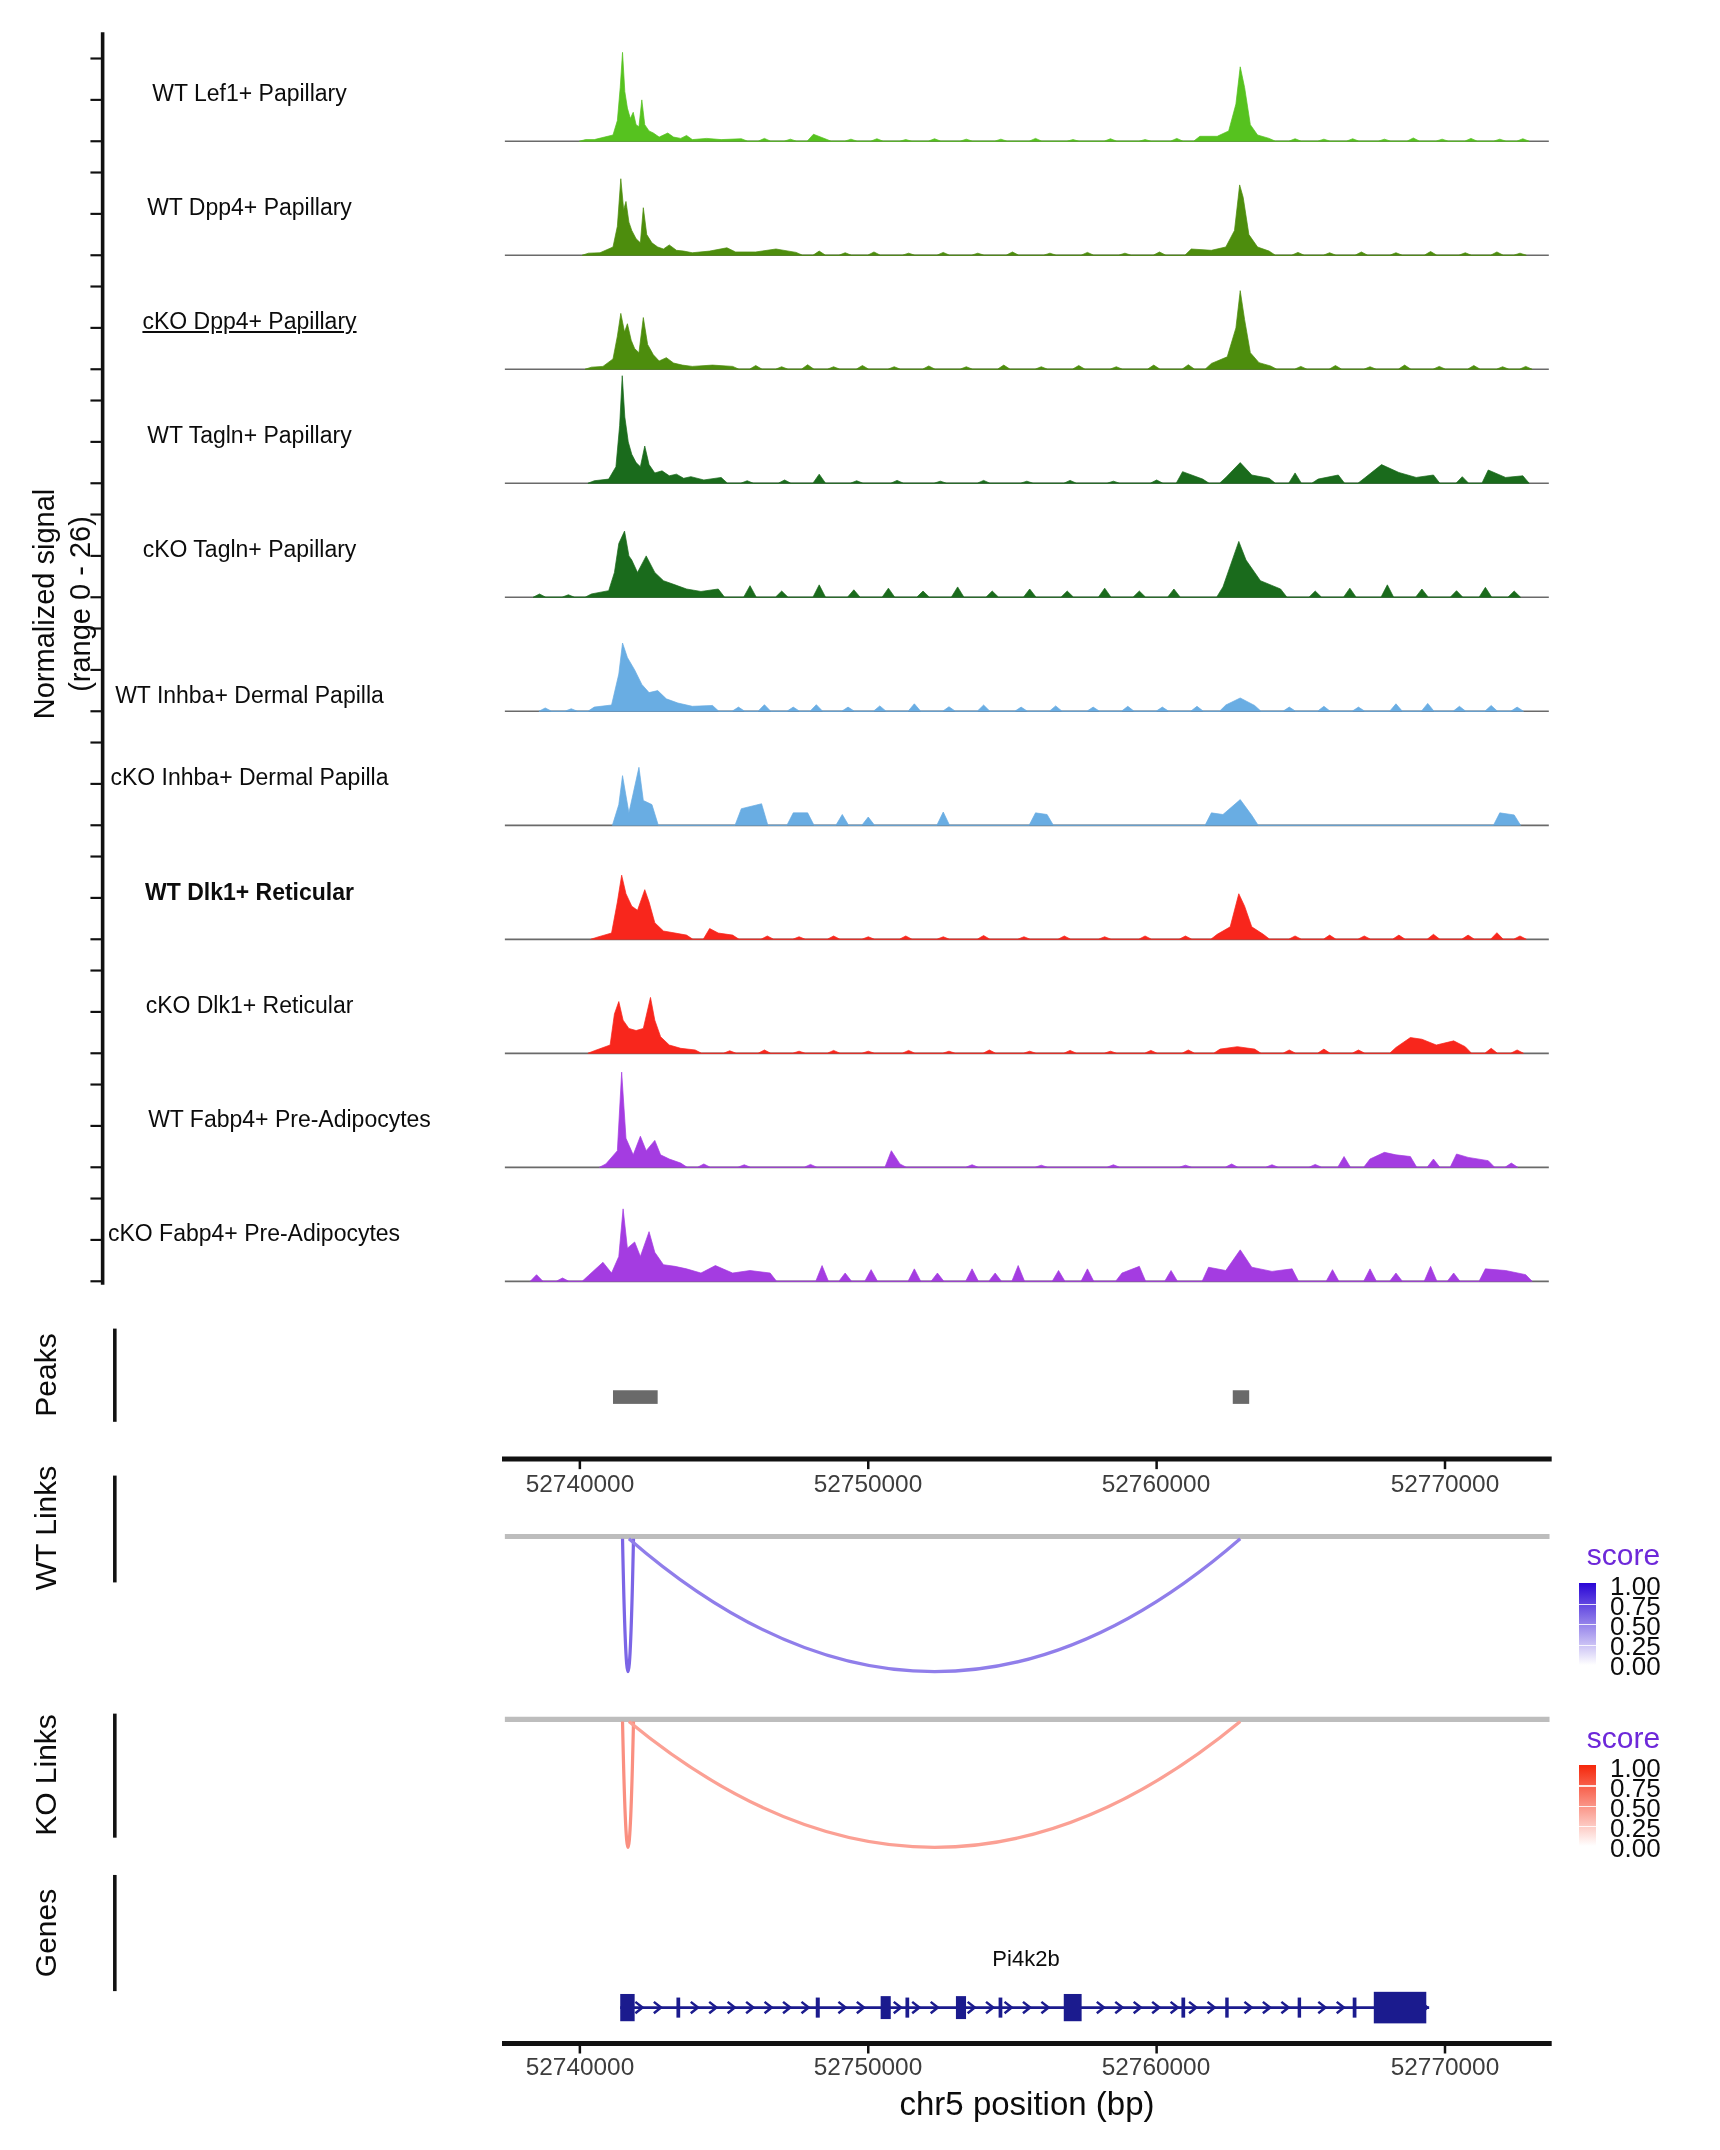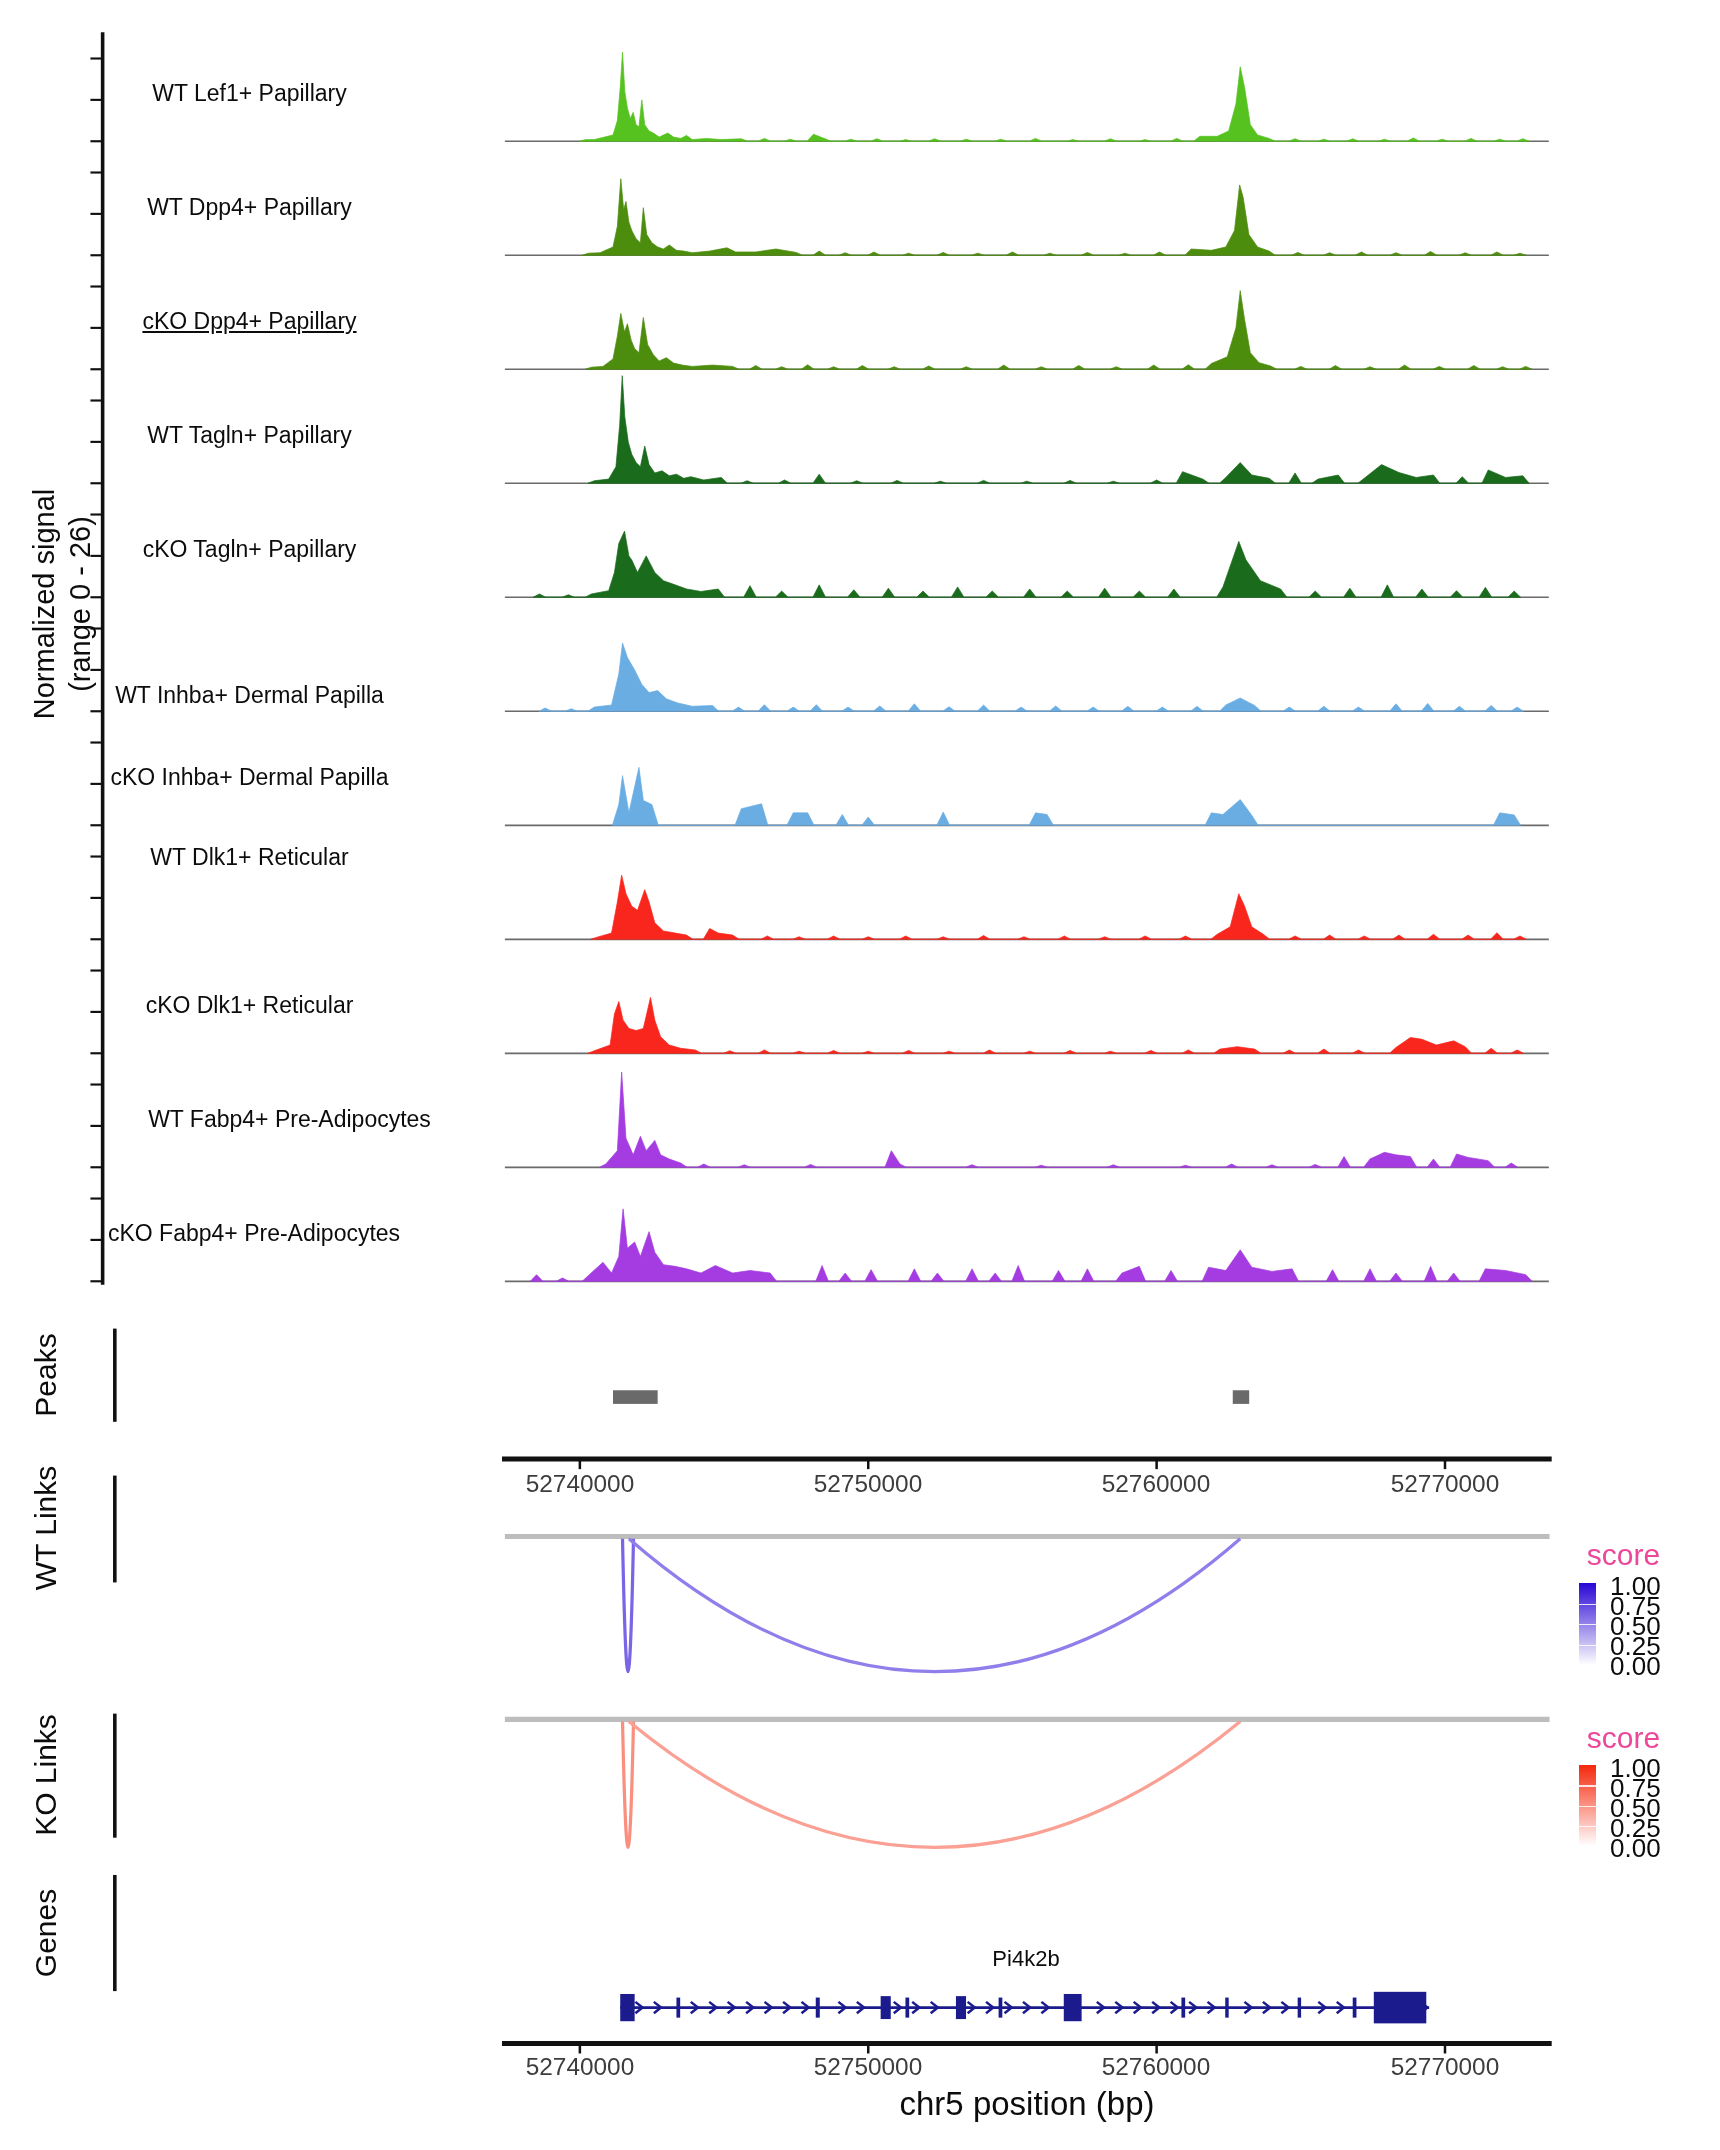--- a/index.html
+++ b/index.html
@@ -9,21 +9,21 @@
   .abs{position:absolute;}
   .track-label{left:108px;width:283px;height:32px;line-height:32px;text-align:center;
     font-size:23px;color:#0c0c0c;white-space:nowrap;}
   .rot{transform:translate(-50%,-50%) rotate(-90deg);white-space:nowrap;}
   .ytitle{font-size:29px;color:#0c0c0c;}
   .section-label{font-size:30px;color:#0c0c0c;}
   .xtick{width:186px;margin-left:-93px;text-align:center;font-size:24.4px;color:#3d3d3d;
     line-height:27px;white-space:nowrap;}
   .axis-title{left:1027px;top:2085px;width:502px;margin-left:-251px;text-align:center;
     font-size:33px;line-height:37px;color:#0c0c0c;}
-  .legend-title{width:165px;text-align:center;font-size:30px;color:#ec4899;}
+  .legend-title{width:165px;text-align:center;font-size:30px;color:#6d28d9;}
   .lbar{width:17px;height:82px;}
   .lnum{font-size:26px;line-height:26px;color:#0c0c0c;white-space:nowrap;}
   .notch{position:absolute;left:0;width:100%;height:1.4px;background:rgba(255,255,255,.85);}
   .gene-label{width:158px;margin-left:-79px;text-align:center;font-size:22px;color:#0c0c0c;}
 </style>
 </head>
 <body>
 
 <div id="fig">
   <svg id="cv" width="1721" height="2151" viewBox="0 0 2400 3000">
@@ -156,21 +156,21 @@
   <div class="abs rot ytitle" style="left:44px;top:604px;">Normalized signal</div>
   <div class="abs rot ytitle" style="left:80px;top:604px;">(range 0 - 26)</div>
 
   <div class="abs track-label" style="top:77px;">WT Lef1+ Papillary</div>
   <div class="abs track-label" style="top:191px;">WT Dpp4+ Papillary</div>
   <div class="abs track-label" style="top:305px;text-decoration:underline;">cKO Dpp4+ Papillary</div>
   <div class="abs track-label" style="top:419px;">WT Tagln+ Papillary</div>
   <div class="abs track-label" style="top:533px;">cKO Tagln+ Papillary</div>
   <div class="abs track-label" style="top:679px;">WT Inhba+ Dermal Papilla</div>
   <div class="abs track-label" style="top:761px;">cKO Inhba+ Dermal Papilla</div>
-  <div class="abs track-label" style="top:841px;">WT Dlk1+ Reticular</div>
+  <div class="abs track-label" style="top:876px;font-weight:bold;">WT Dlk1+ Reticular</div>
   <div class="abs track-label" style="top:989px;">cKO Dlk1+ Reticular</div>
   <div class="abs track-label" style="top:1103px;margin-left:40px;">WT Fabp4+ Pre-Adipocytes</div>
   <div class="abs track-label" style="top:1217px;">cKO Fabp4+ Pre-Adipocytes</div>
 
   <div class="abs rot section-label" style="left:46px;top:1375px;">Peaks</div>
   <div class="abs rot section-label" style="left:46px;top:1528px;">WT Links</div>
   <div class="abs rot section-label" style="left:46px;top:1775px;">KO Links</div>
   <div class="abs rot section-label" style="left:46px;top:1933px;">Genes</div>
 
   <div class="abs xtick" style="left:580px;top:1470px;">52740000</div>

